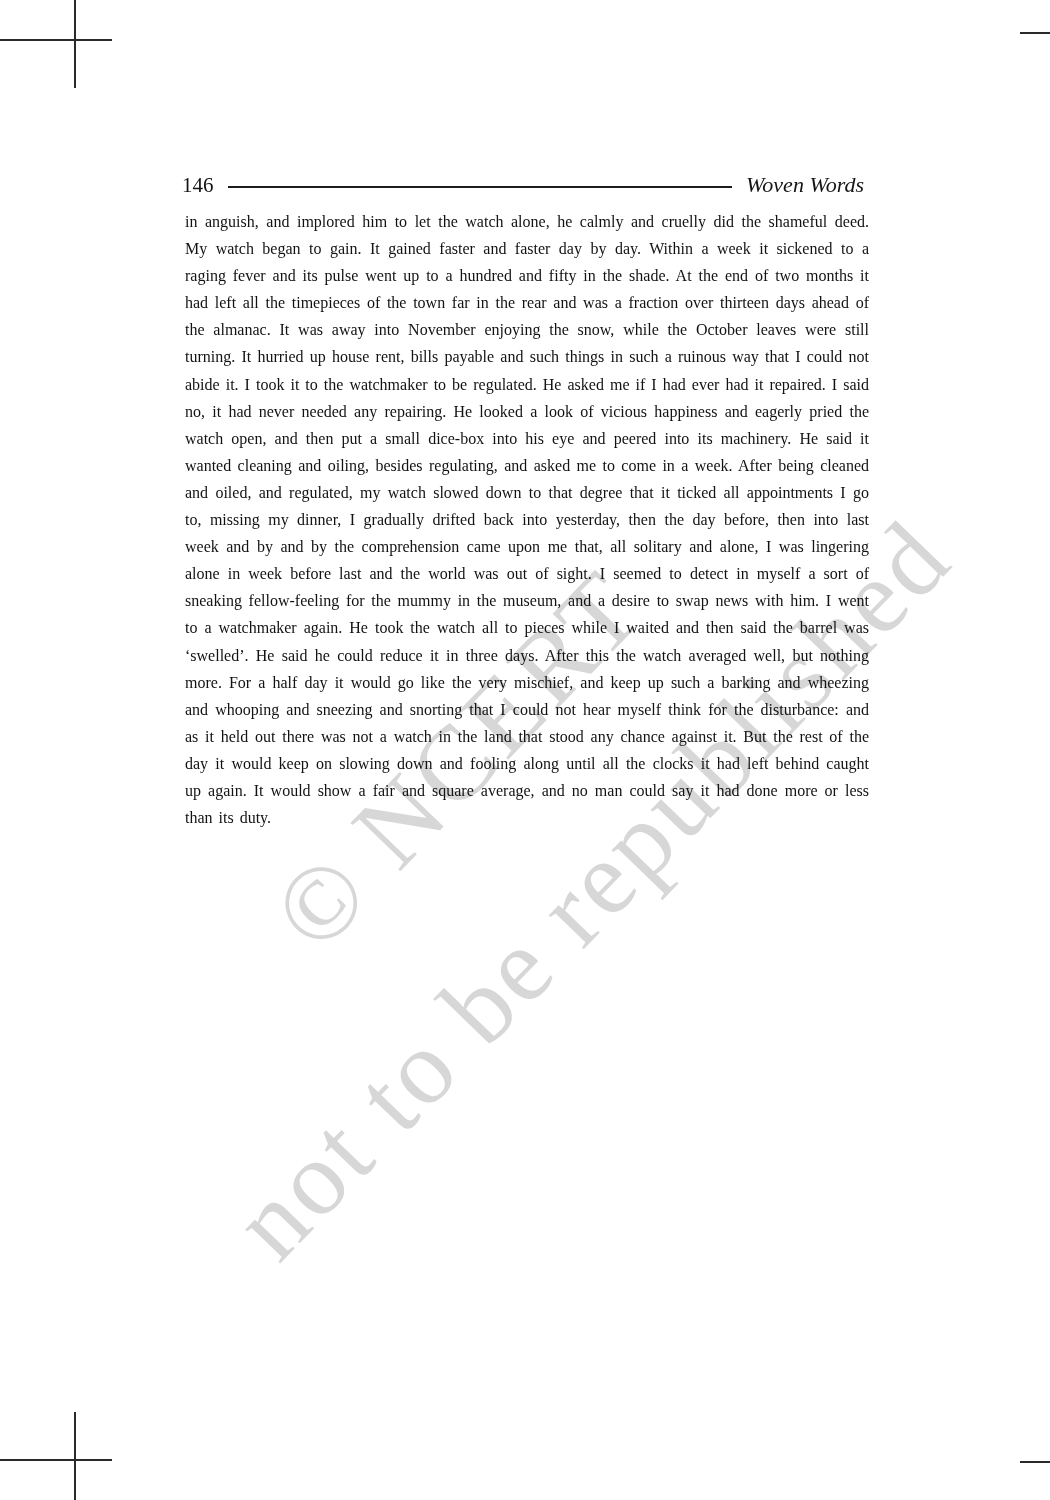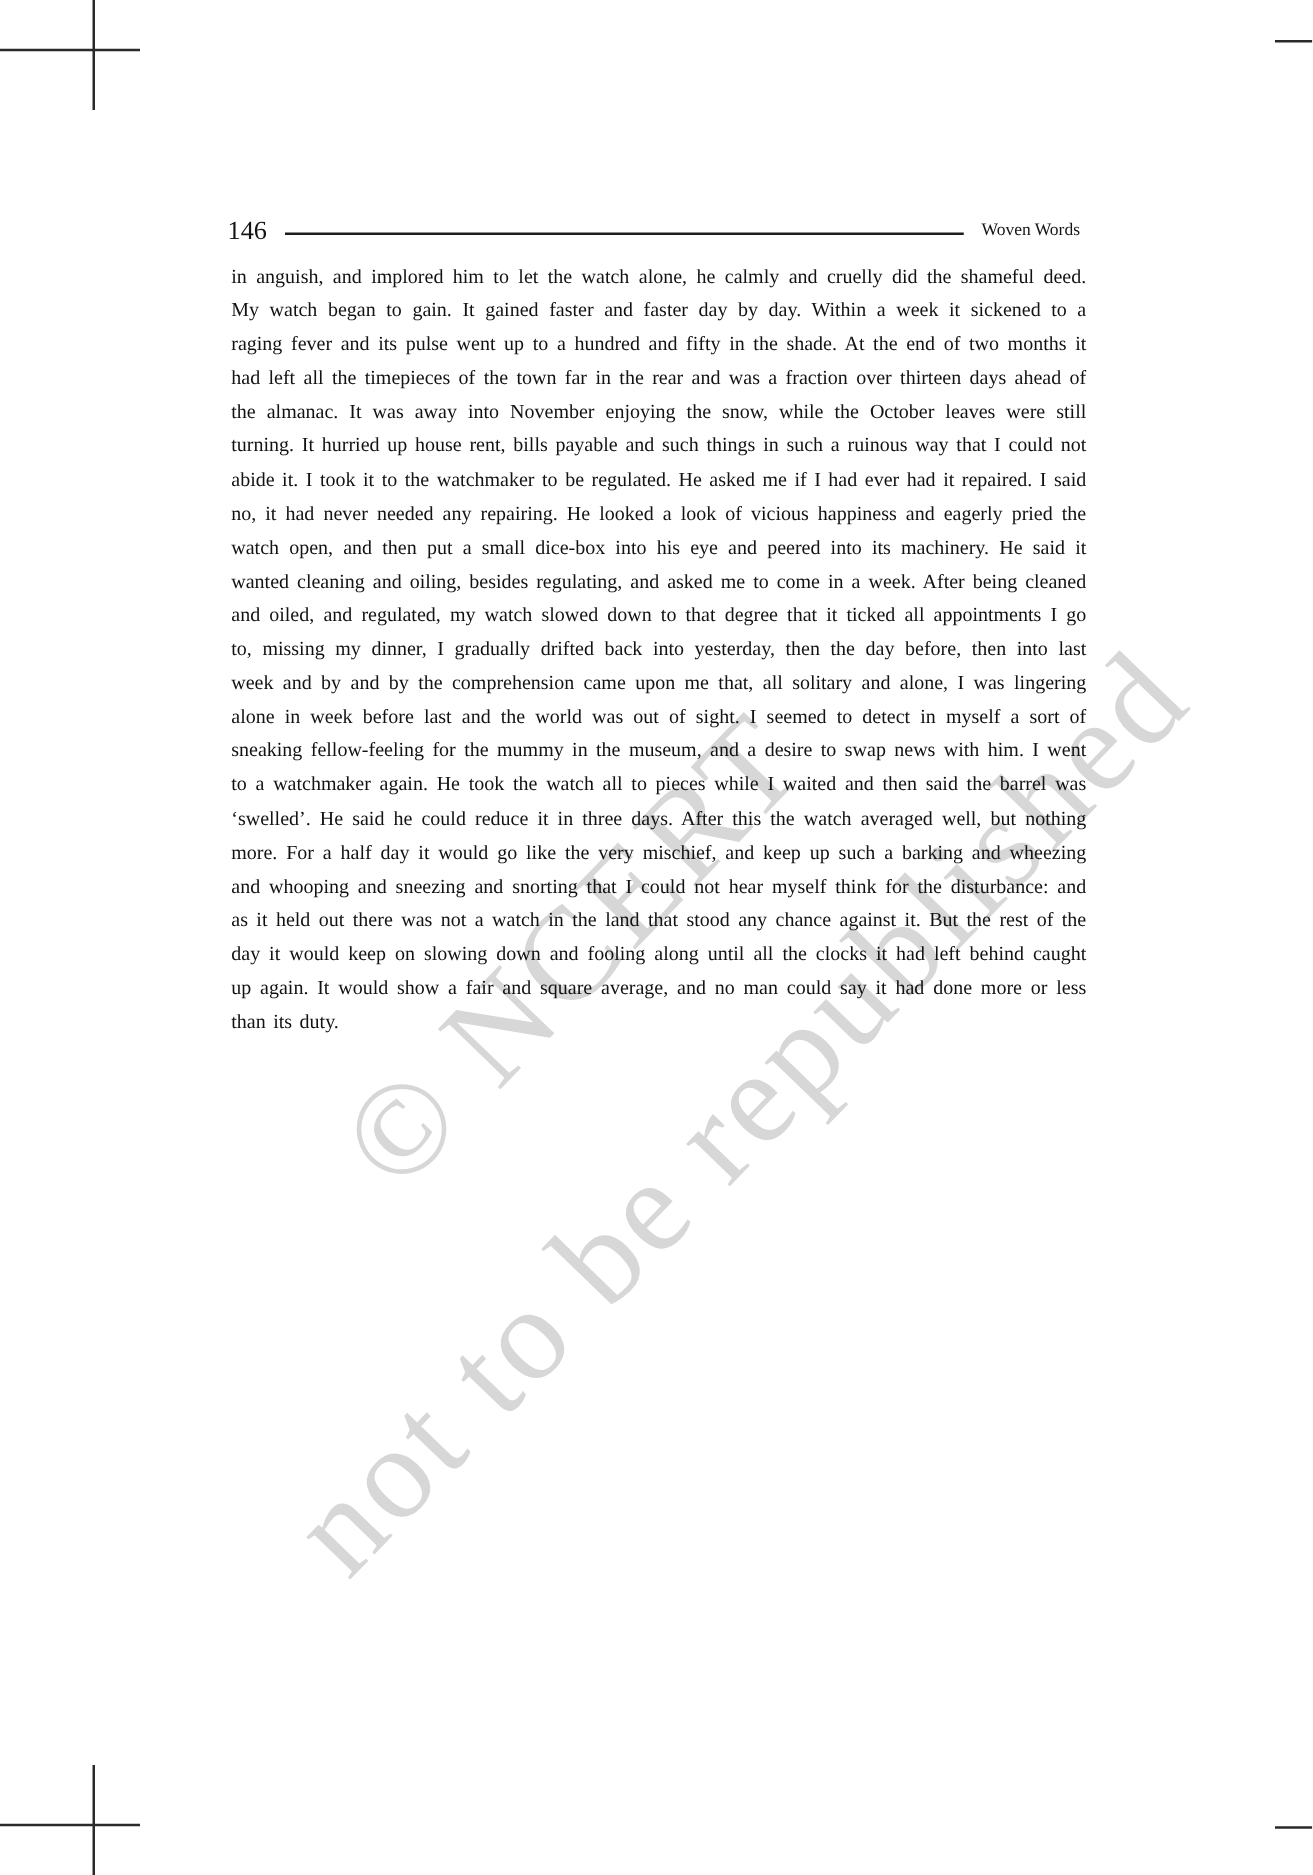--- a/index.html
+++ b/index.html
@@ -63,21 +63,22 @@
     color: #141414;
     padding-right: 14px;
   }
   .header-rule {
     flex: 1;
     height: 2px;
     background: #1d1d1d;
     margin-top: 4px;
   }
   .book-title {
-    font-size: 14px;
+    font-size: 22px;
+    font-style: italic;
     color: #141414;
     padding-left: 14px;
     text-align: center;
   }
 
   
   .body-text {
     position: absolute;
     left: 185px;
     top: 208px;

